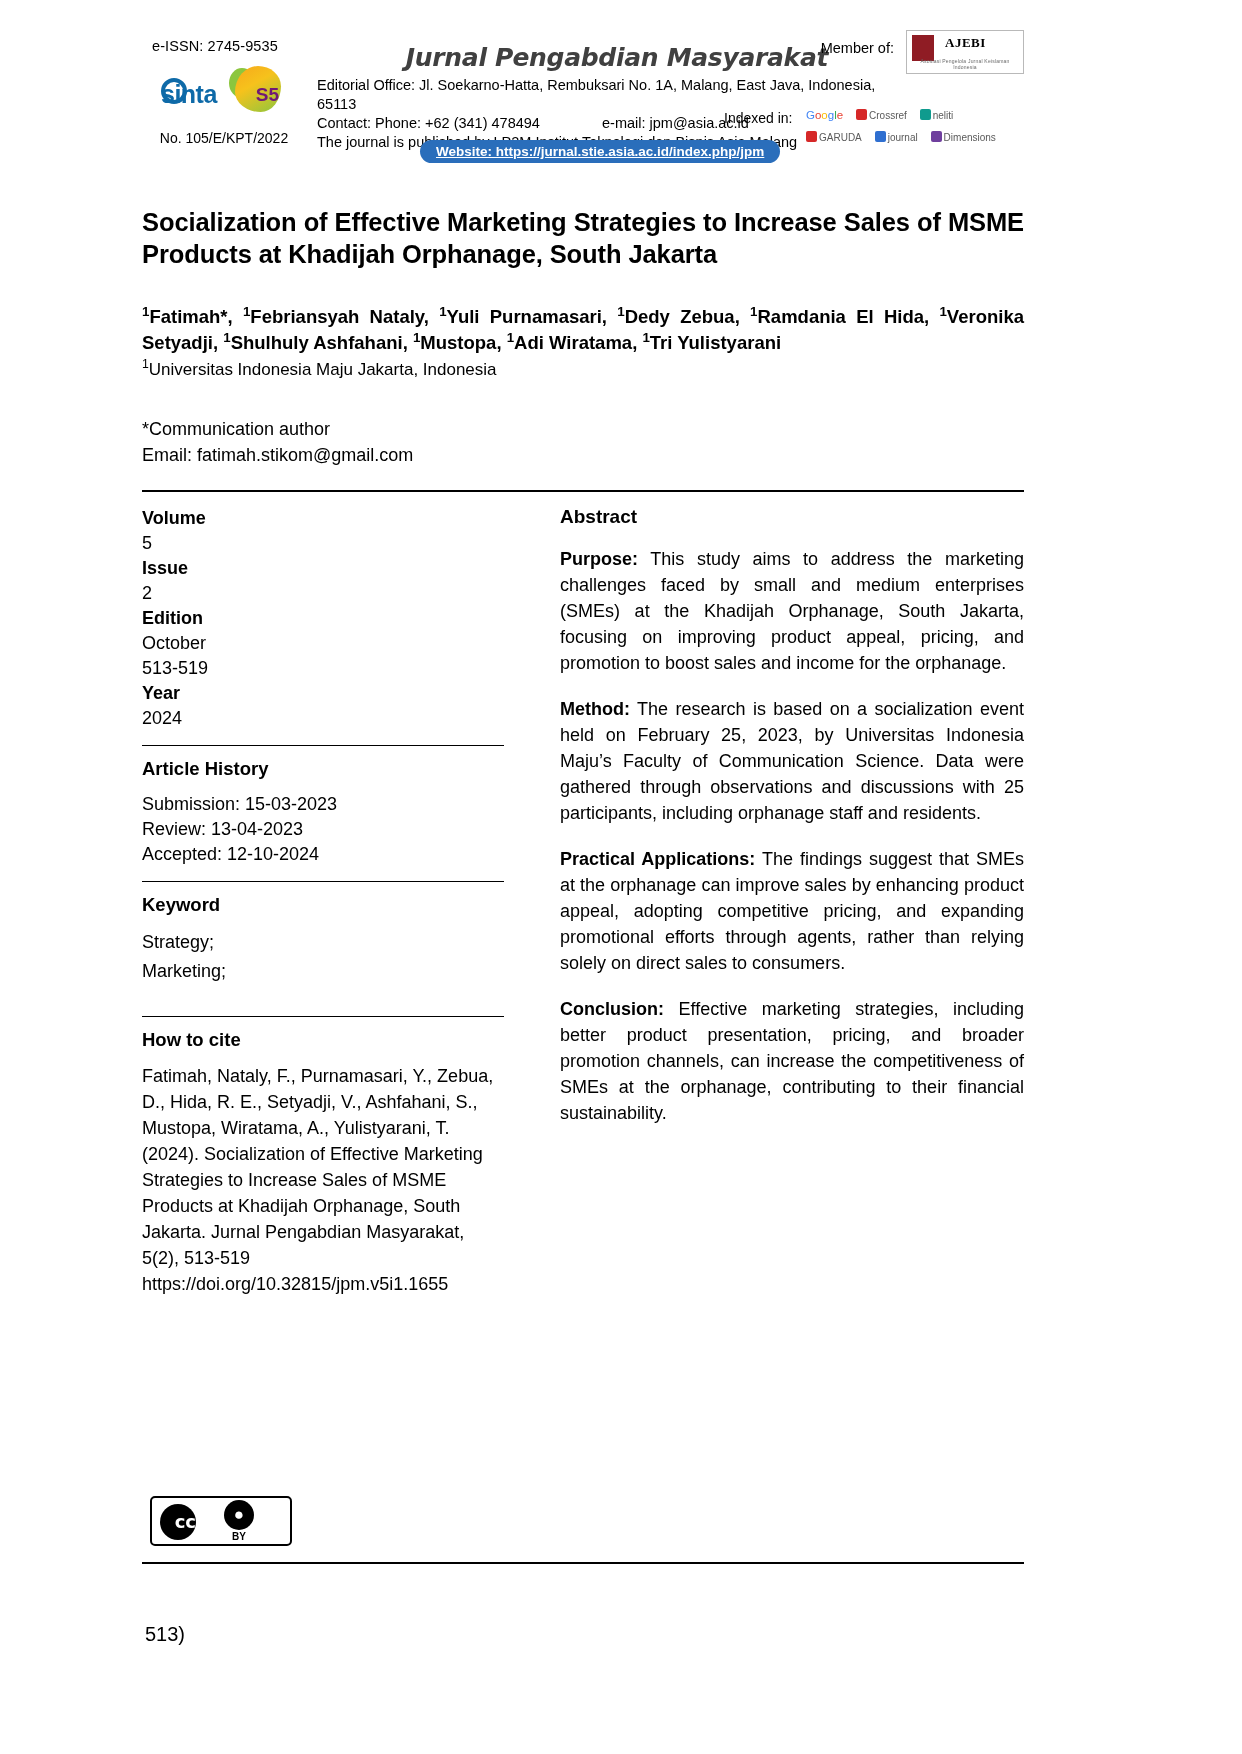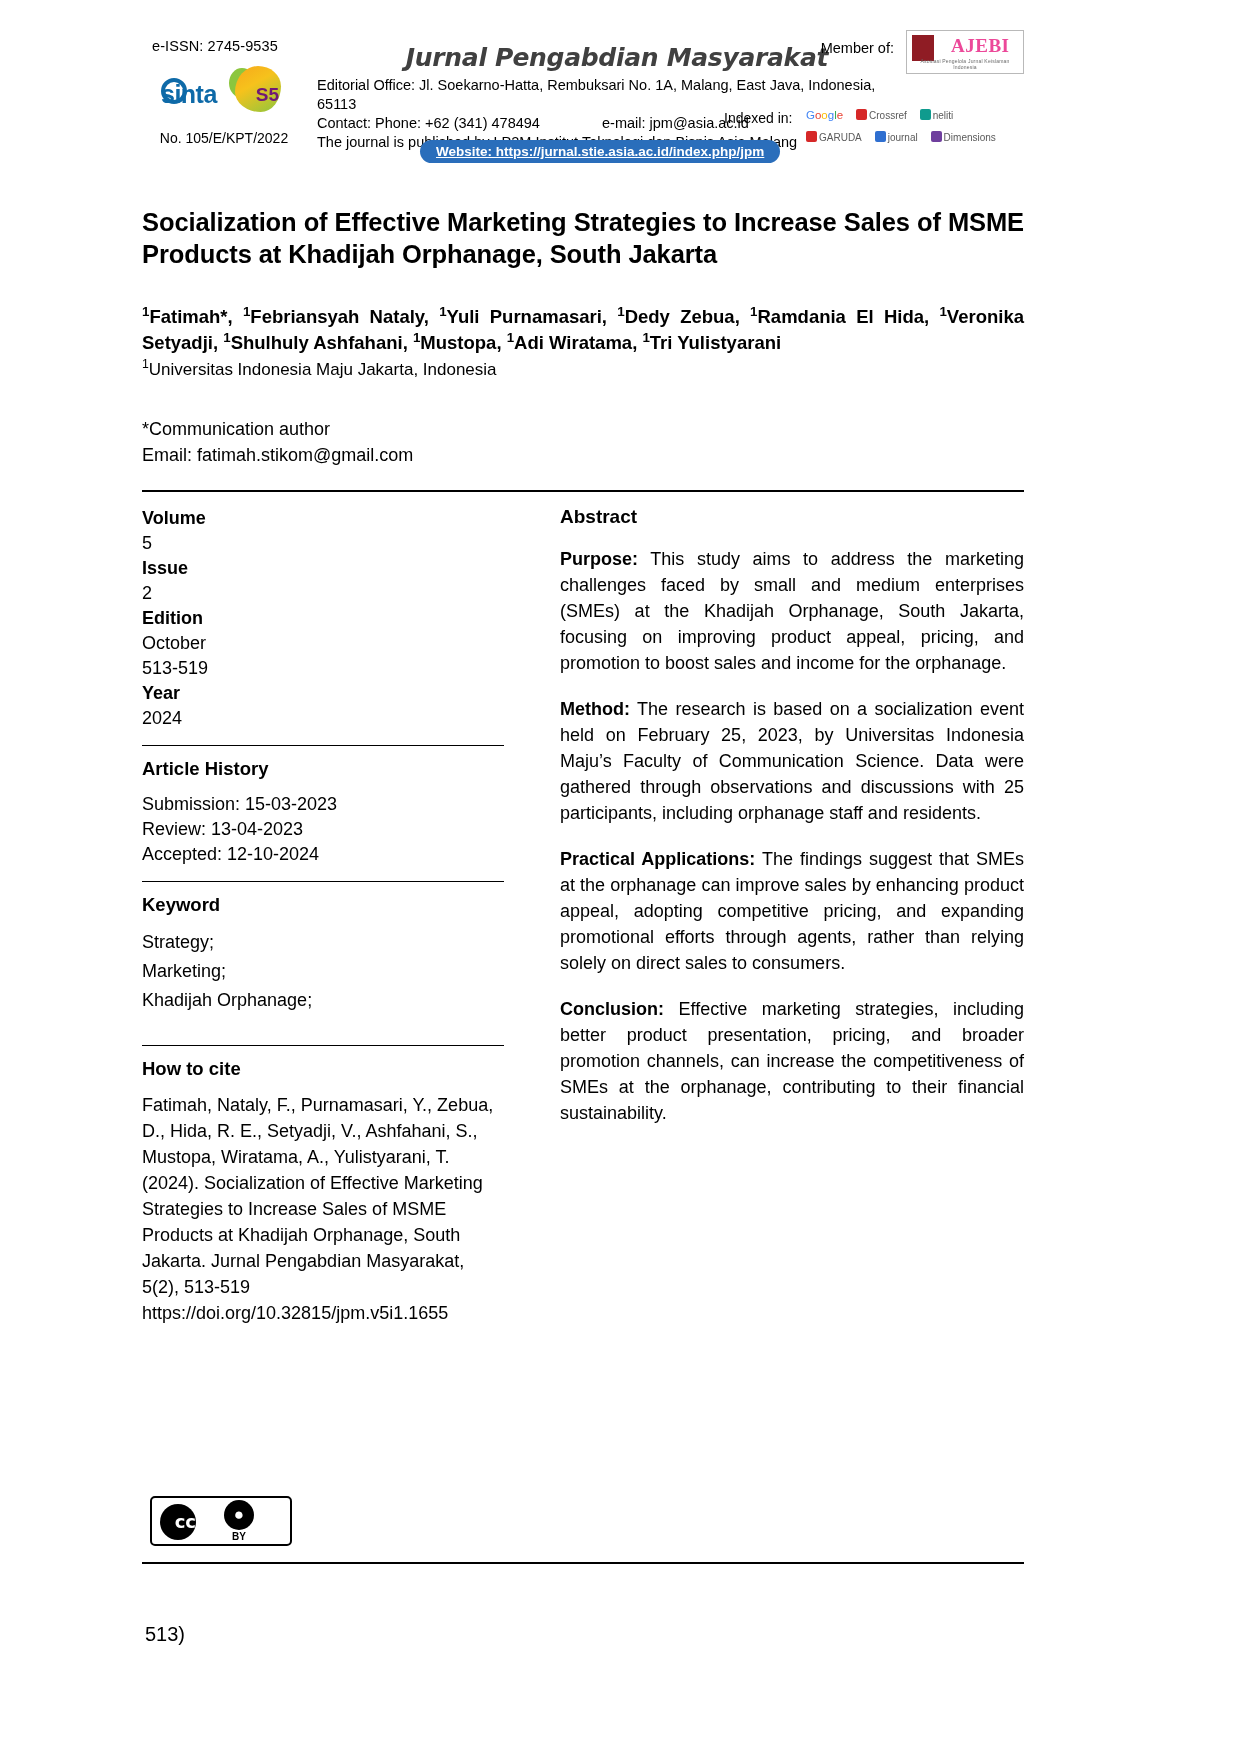--- a/index.html
+++ b/index.html
@@ -158,25 +158,25 @@
     left: 5px;
     top: 4px;
     width: 22px;
     height: 26px;
     background: linear-gradient(90deg,#8f1c24 0 48%, #ffffff 48% 52%, #8f1c24 52% 100%);
     border: 1px solid #8f1c24;
     box-sizing: border-box;
   }
   .ajebi-text {
     position: absolute;
-    left: 44px;
+    left: 38px;
     top: 4px;
-    font-size: 19px;
-    font-weight: bold;
-    color: #ec4899;
+    font-size: 13px;
+    font-weight: bold;
+    color: #000000;
     font-family: "Liberation Serif", serif;
     letter-spacing: .5px;
   }
   .ajebi-sub {
     position: absolute;
     left: 4px;
     bottom: 3px;
     right: 4px;
     font-size: 5px;
     color: #6b6b6b;
@@ -459,21 +459,20 @@
       <div class="sec-sep"></div>
       <div class="sec-head">Article History</div>
       <div class="sec-line">Submission: 15-03-2023</div>
       <div class="sec-line">Review: 13-04-2023</div>
       <div class="sec-line">Accepted: 12-10-2024</div>
 
       <div class="sec-sep"></div>
       <div class="sec-head">Keyword</div>
       <div class="kw-line">Strategy;</div>
       <div class="kw-line">Marketing;</div>
-      <div class="kw-line">Khadijah Orphanage;</div>
 
       <div class="sec-sep" style="margin-top:30px"></div>
       <div class="sec-head">How to cite</div>
       <div class="cite-text">Fatimah, Nataly, F., Purnamasari, Y., Zebua, D., Hida, R. E., Setyadji, V., Ashfahani, S., Mustopa, Wiratama, A., Yulistyarani, T. (2024). Socialization of Effective Marketing Strategies to Increase Sales of MSME Products at Khadijah Orphanage, South Jakarta. Jurnal Pengabdian Masyarakat, 5(2), 513-519</div>
       <div class="cite-text">https://doi.org/10.32815/jpm.v5i1.1655</div>
     </div>
 
     <div class="col-right">
       <div class="abs-head">Abstract</div>
 

